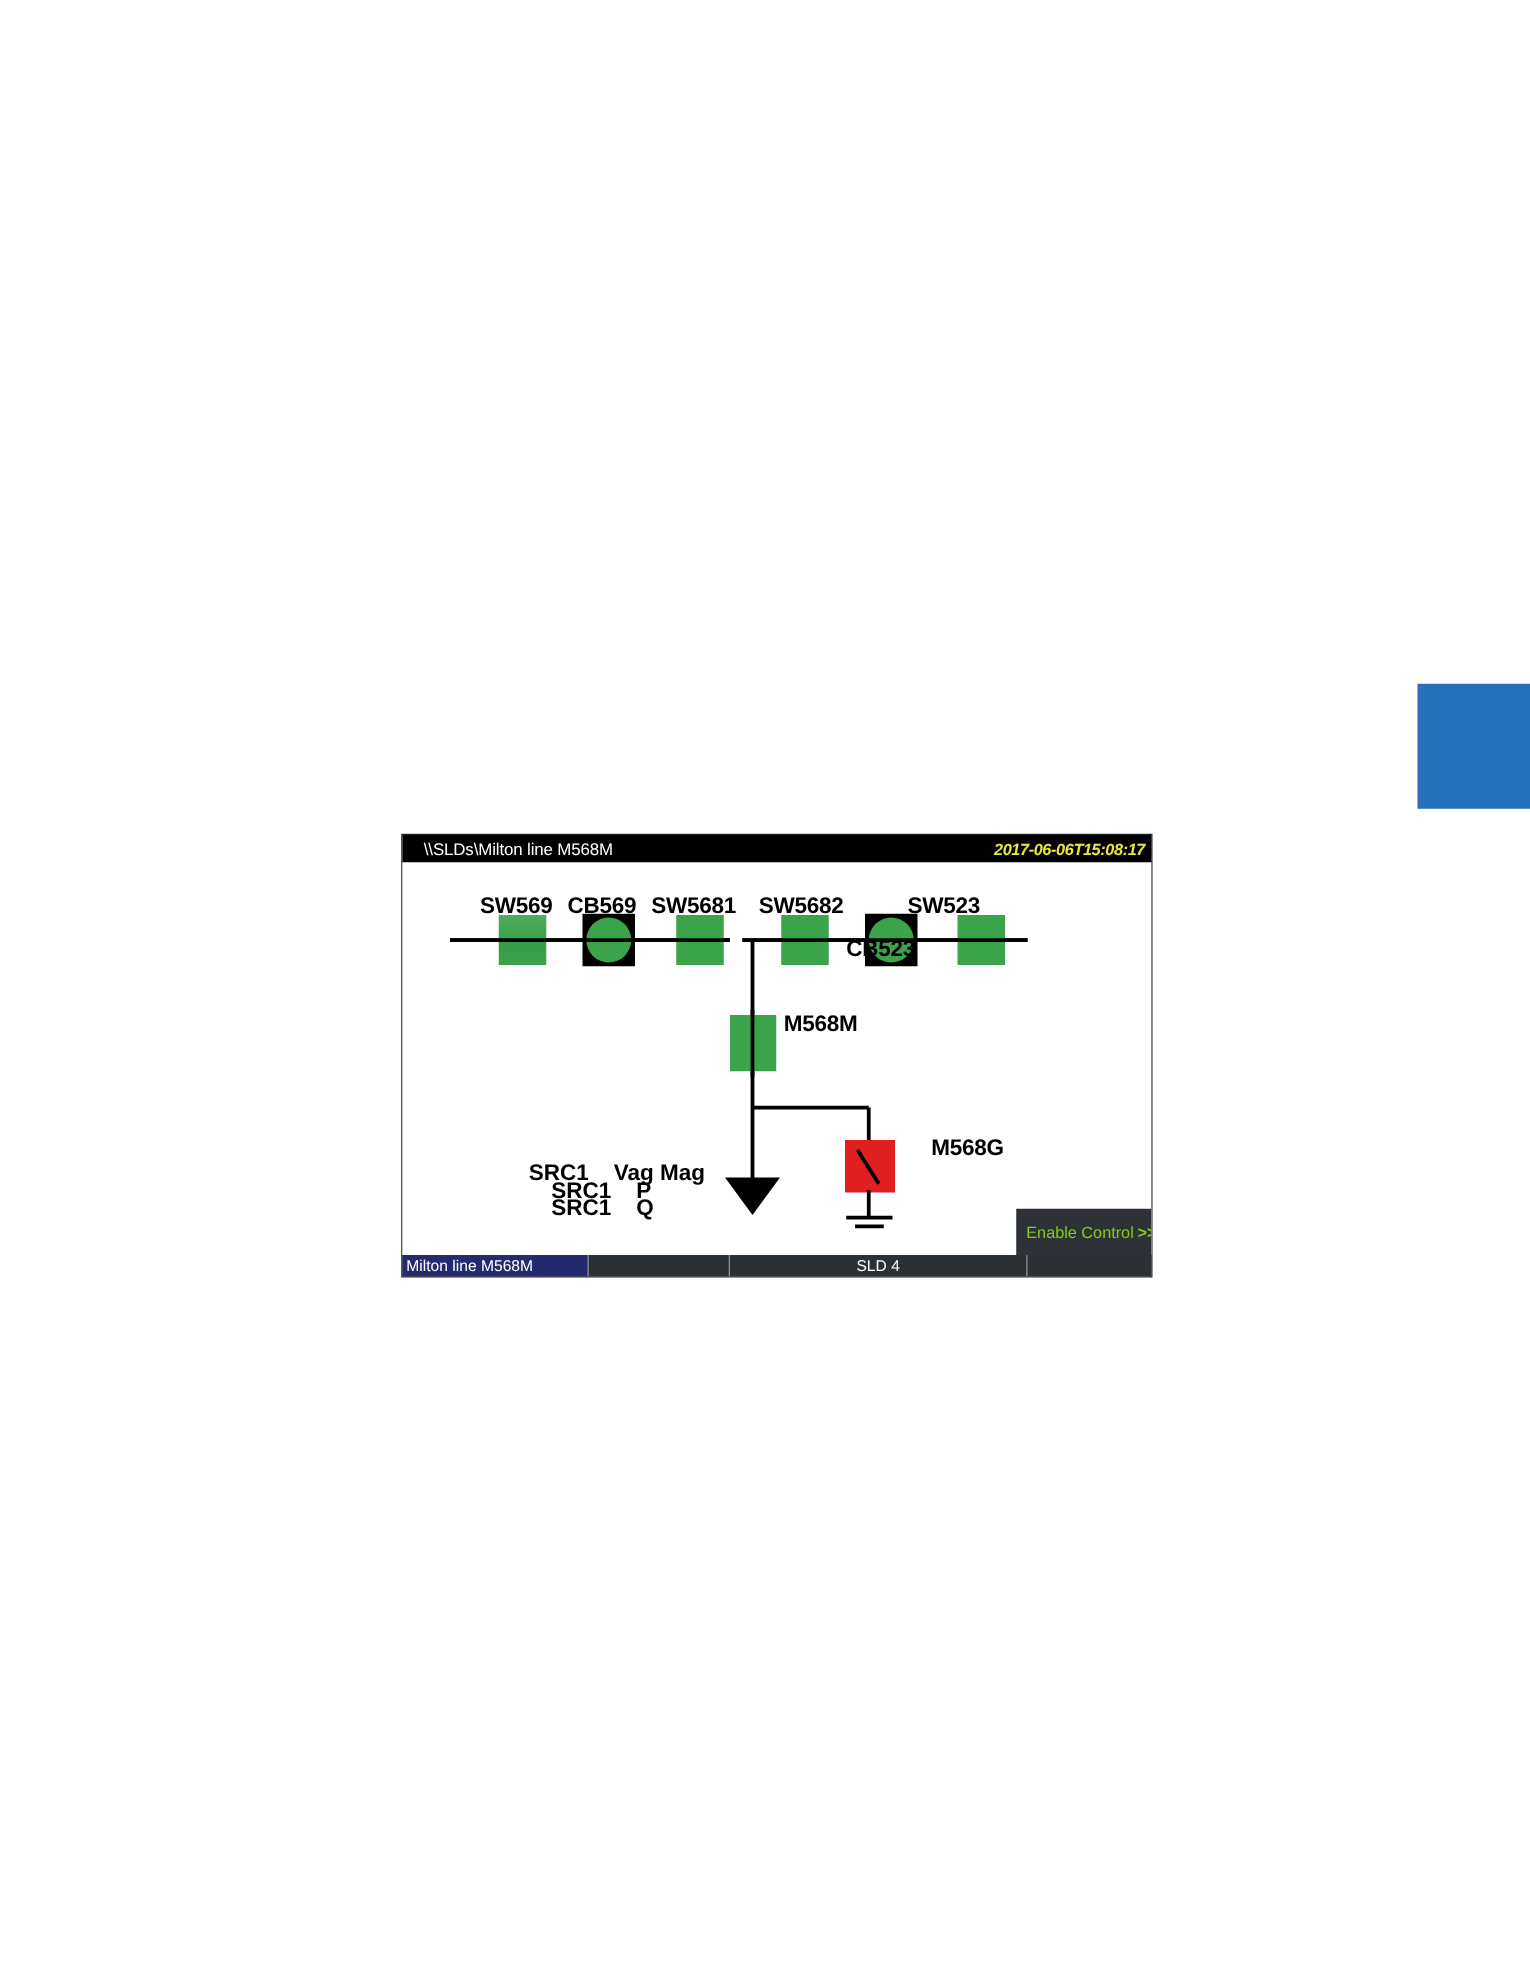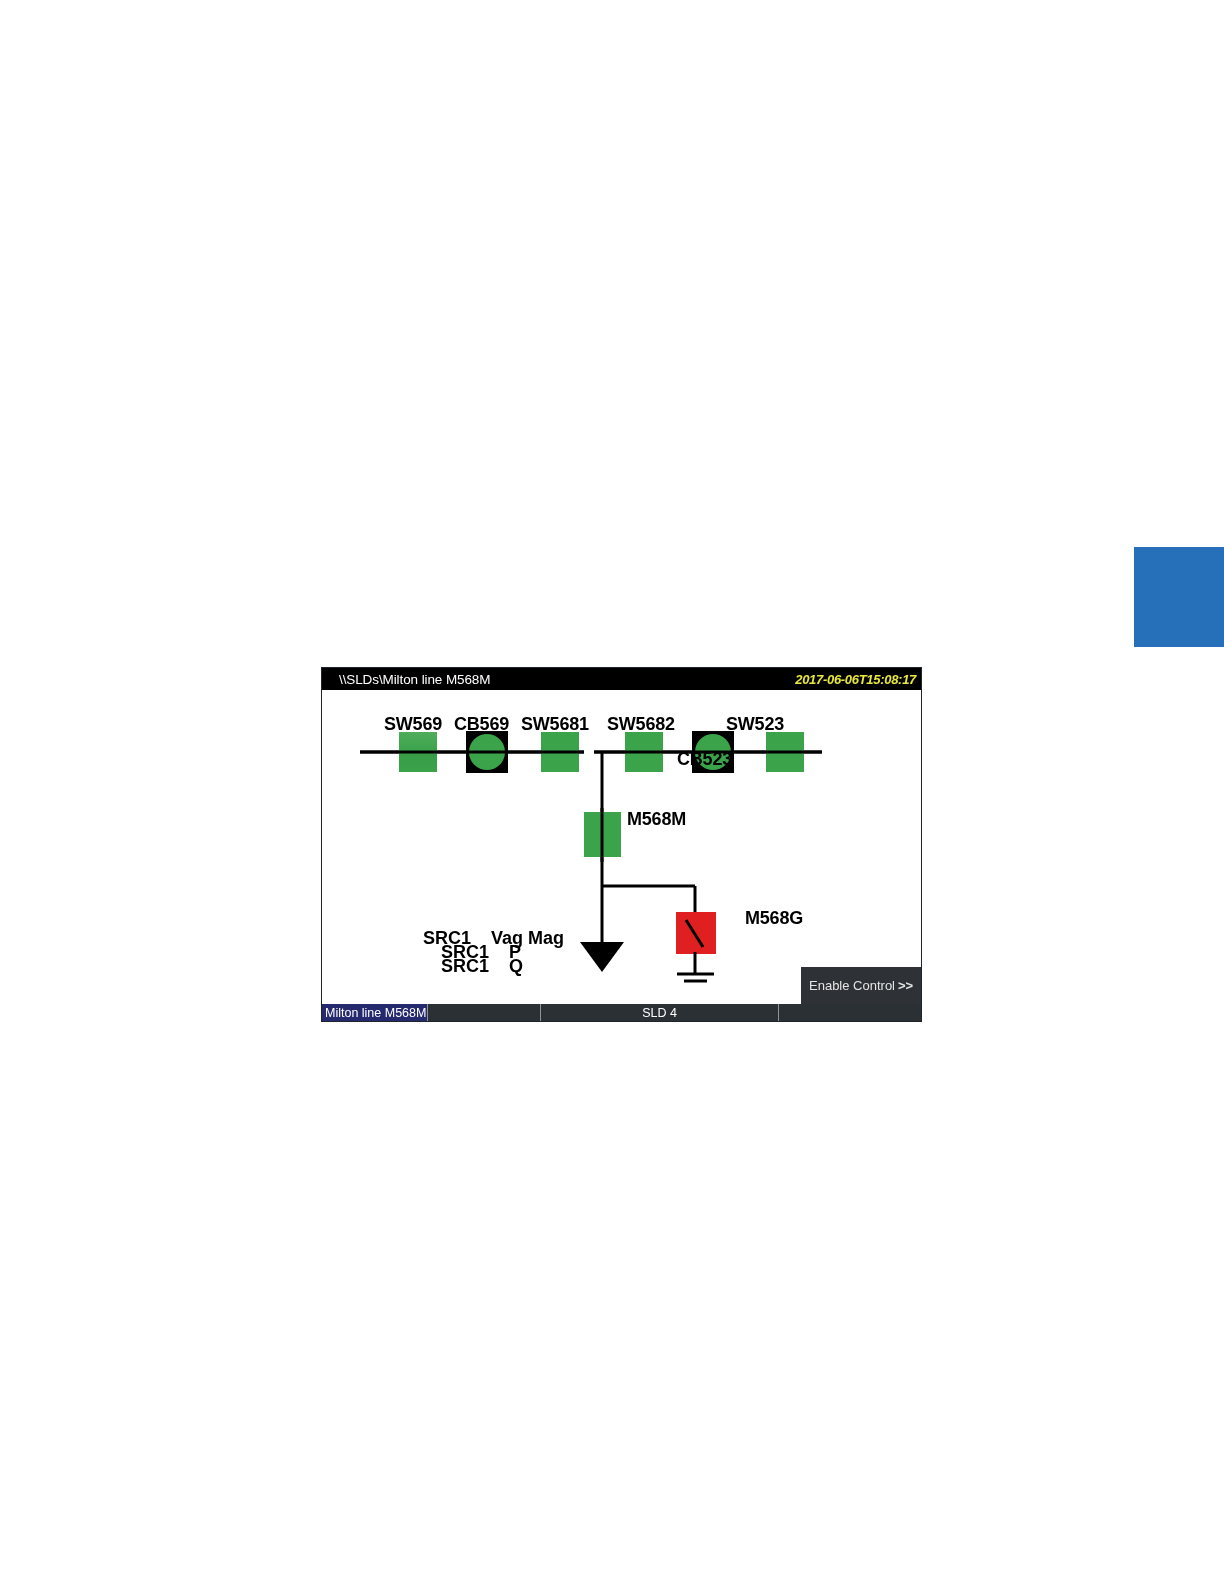--- a/index.html
+++ b/index.html
@@ -105,24 +105,24 @@
   #measurements .meas-row .m-qty { display:inline-block; }
   #measurements .meas-row.r0 { margin-left: 0px; }
   #measurements .meas-row.r1 { margin-left: 18px; }
   #measurements .meas-row.r2 { margin-left: 18px; }
 
   
   #enable-control {
     position: absolute;
     right: 0px;
     bottom: 0px;
-    width: 120px;
+    width: 108px;
     height: 37px;
     background: #2e3236;
-    color: #e5e5e5;
+    color: #84cc16;
     font-size: 13px;
     display: flex;
     align-items: center;
     justify-content: flex-start;
     padding-left: 8px;
     box-sizing: border-box;
     white-space: nowrap;
     border: none;
     font-family: "Liberation Sans", sans-serif;
     cursor: pointer;
@@ -141,21 +141,21 @@
     color: #ffffff;
     font-size: 12.5px;
     display: flex;
     align-items: center;
     border-right: 1px solid #8f9499;
     box-sizing: border-box;
     overflow: hidden;
     white-space: nowrap;
   }
   .status-cell.sc-0 {
-    width: 106px;
+    width: 149px;
     background: #252a6e;
     padding-left: 3px;
     justify-content: flex-start;
   }
   .status-cell.sc-1 {
     width: 113px;
     justify-content: center;
   }
   .status-cell.sc-2 {
     width: 238px;

